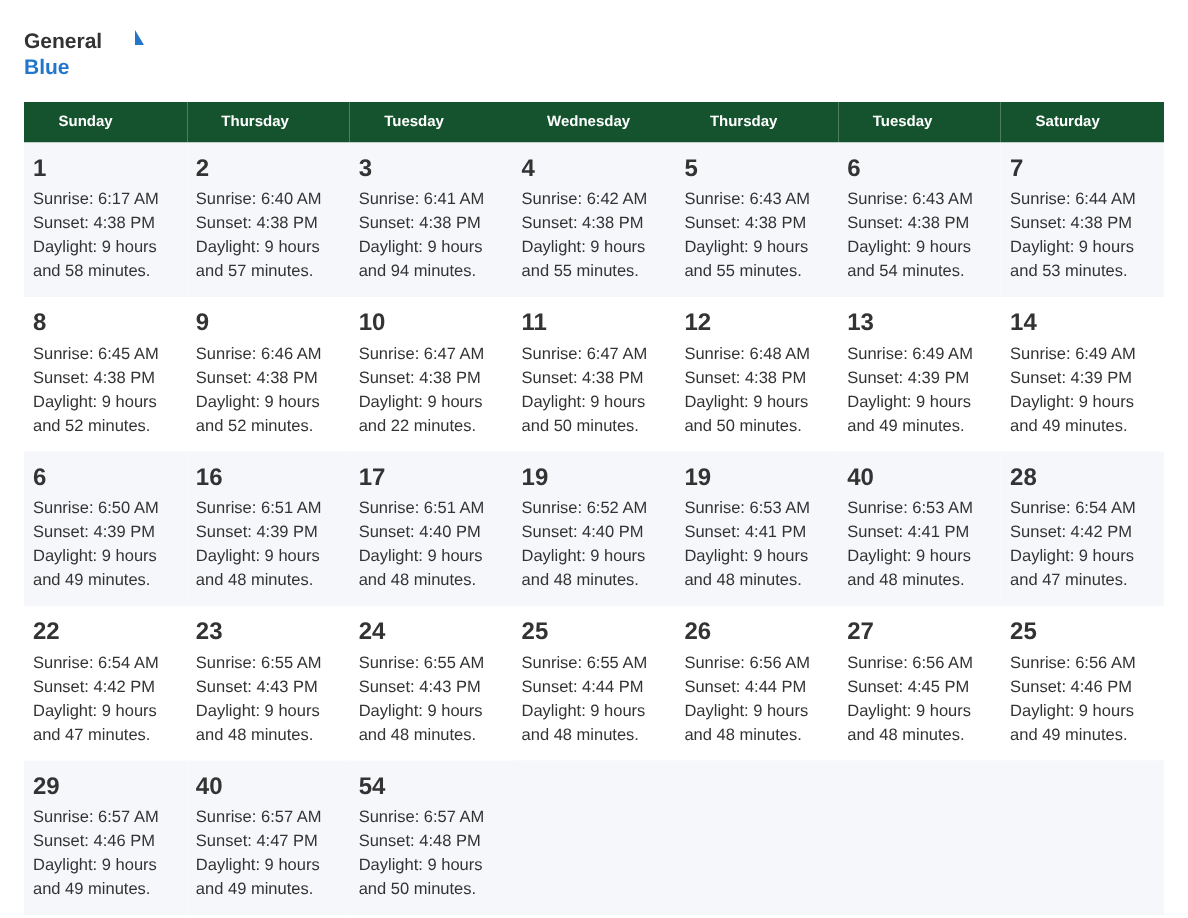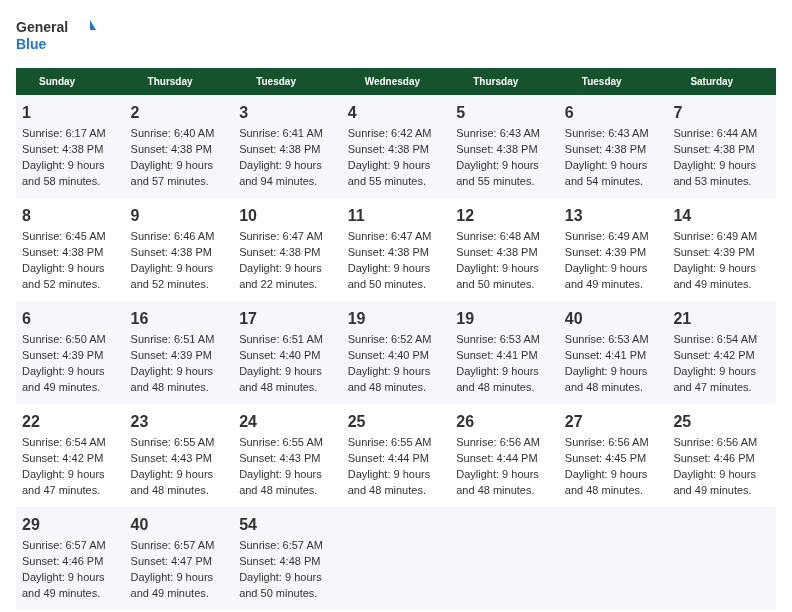--- a/index.html
+++ b/index.html
@@ -239,21 +239,21 @@
           <div>and 48 minutes.</div>
         </td>
         <td>
           <span class="day-num">40</span>
           <div>Sunrise: 6:53 AM</div>
           <div>Sunset: 4:41 PM</div>
           <div>Daylight: 9 hours</div>
           <div>and 48 minutes.</div>
         </td>
         <td>
-          <span class="day-num">21</span>
+          <span class="day-num">28</span>
           <div>Sunrise: 6:54 AM</div>
           <div>Sunset: 4:42 PM</div>
           <div>Daylight: 9 hours</div>
           <div>and 47 minutes.</div>
         </td>
       </tr>
       <tr>
         <td>
           <span class="day-num">22</span>
           <div>Sunrise: 6:54 AM</div>

